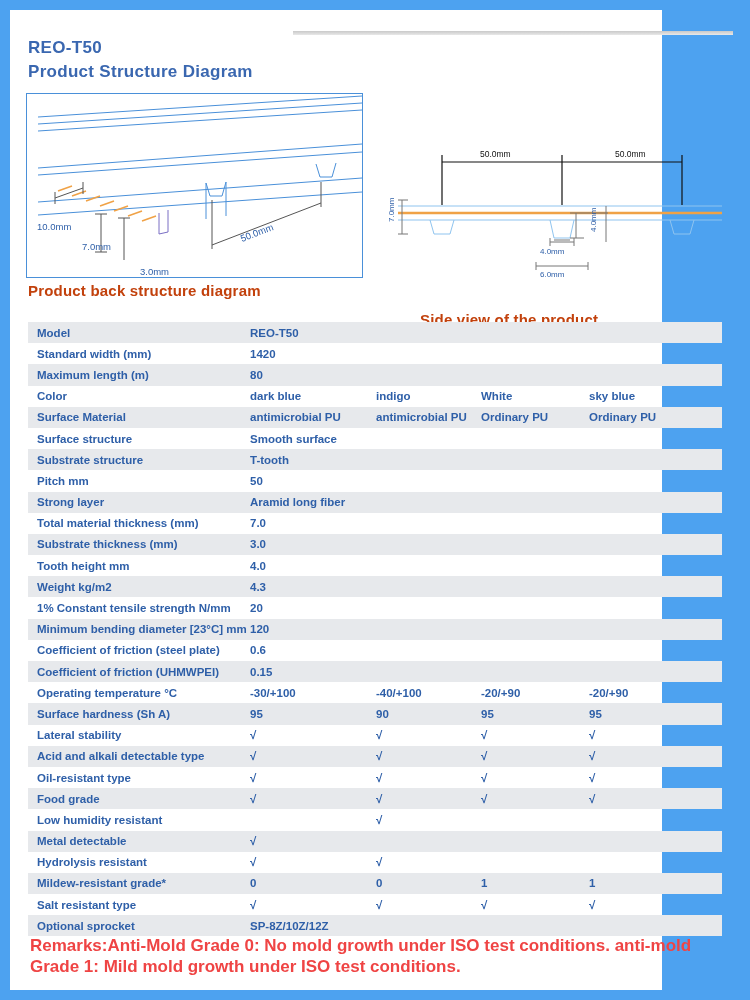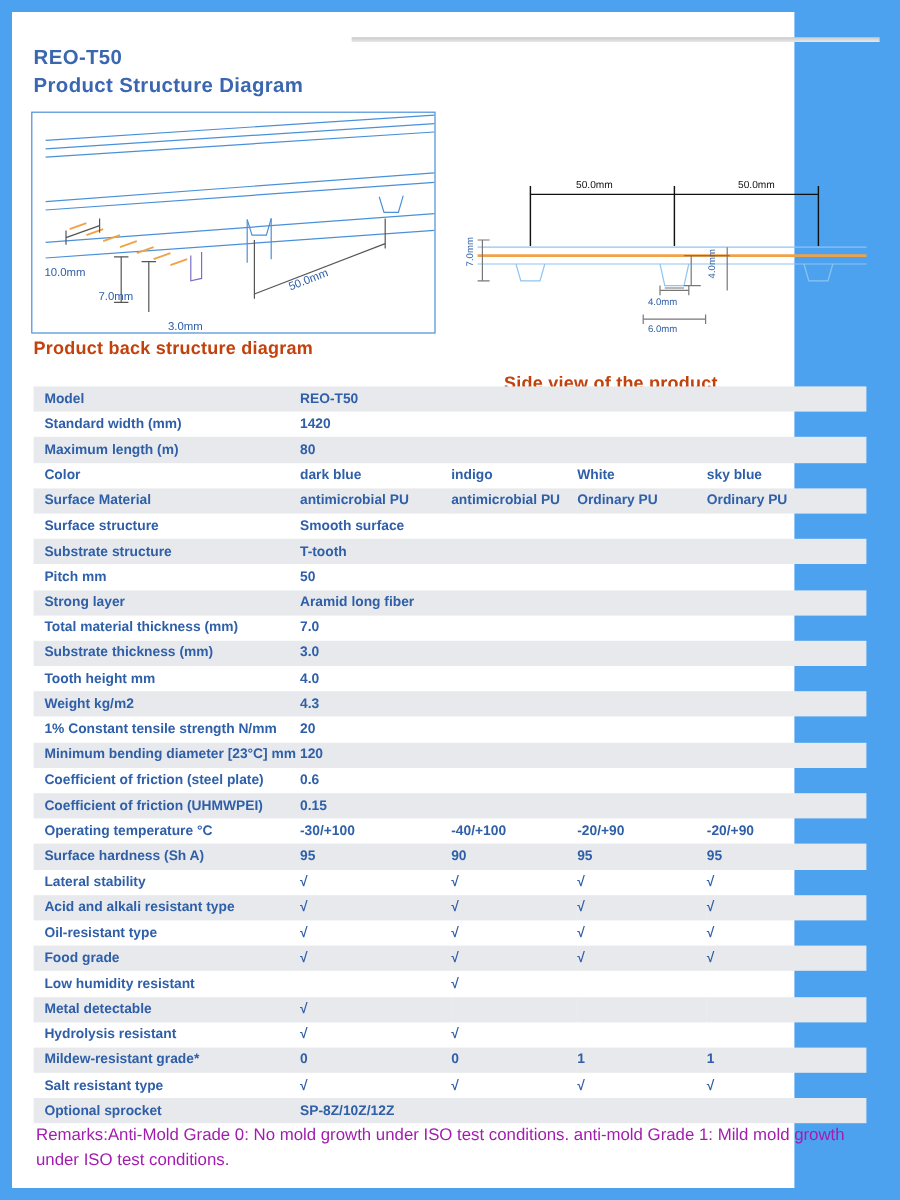--- a/index.html
+++ b/index.html
@@ -62,21 +62,21 @@
   .c1 { width: 126px; }
   .c2 { width: 105px; }
   .c3 { width: 108px; margin-left: 40px; }
   .c4 { width: 133px; }
   td.span-val { padding-left: 0 !important; }
   .check { font-size: 12px; }
   
   .remarks {
     position: absolute; left: 20px; top: 925px;
     width: 680px;
-    font-size: 14px; color: #a21caf; font-weight: normal;
+    font-size: 17px; color: #ef4444; font-weight: bold;
     line-height: 21px;
   }
 </style>
 </head>
 <body>
 
 <div class="page">
 
   <div class="top-rule"></div>
 
@@ -299,21 +299,21 @@
           <td class="c4">95</td>
         </tr>
         <tr>
           <td class="c-label">Lateral stability</td>
           <td class="c1 check">√</td>
           <td class="c2 check">√</td>
           <td class="c3 check">√</td>
           <td class="c4 check">√</td>
         </tr>
         <tr class="alt">
-          <td class="c-label">Acid and alkali resistant type</td>
+          <td class="c-label">Acid and alkali detectable type</td>
           <td class="c1 check">√</td>
           <td class="c2 check">√</td>
           <td class="c3 check">√</td>
           <td class="c4 check">√</td>
         </tr>
         <tr>
           <td class="c-label">Oil-resistant type</td>
           <td class="c1 check">√</td>
           <td class="c2 check">√</td>
           <td class="c3 check">√</td>

